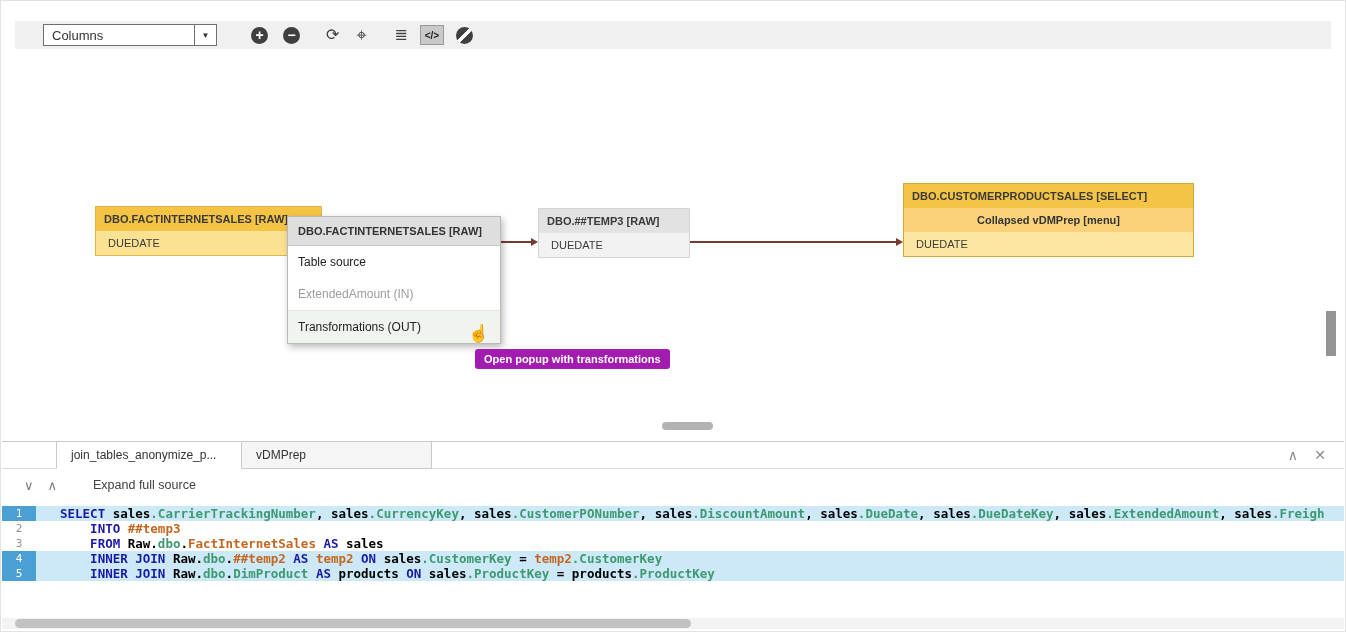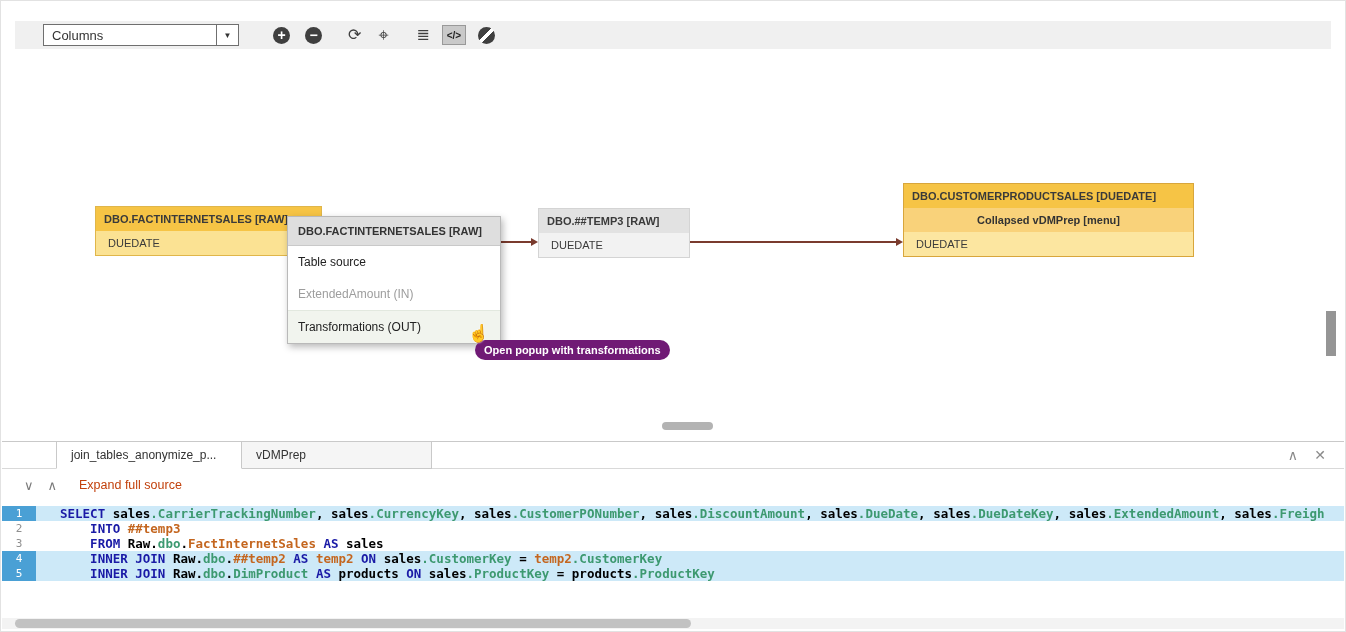--- a/index.html
+++ b/index.html
@@ -9,21 +9,21 @@
     border:1px solid #e2e2e2; background:#fff; overflow:hidden;
     font-family:"Liberation Sans", sans-serif; color:#333;
   }
 
   
   .toolbar {
     position:absolute; left:14px; right:14px; top:20px; height:28px;
     background:#f0f0f0; display:flex; align-items:center;
   }
   .dropdown {
-    margin-left:28px; width:196px; height:22px; background:#fff;
+    margin-left:28px; width:174px; height:22px; background:#fff;
     border:1px solid #6f6f6f; display:flex; align-items:center;
     font-size:13px; color:#333; cursor:pointer;
   }
   .dropdown .dd-label { flex:1; padding-left:8px; }
   .dropdown .dd-caret {
     width:22px; height:100%; border-left:1px solid #6f6f6f;
     display:flex; align-items:center; justify-content:center;
     font-size:8px; color:#333;
   }
   .circle-btn {
@@ -74,23 +74,23 @@
     background:#dedede; font-weight:bold; font-size:11px; color:#333;
     padding:8px 10px; border-bottom:1px solid #c9c9c9;
   }
   .ctx-item { padding:9px 10px; font-size:12px; color:#222; cursor:pointer; }
   .ctx-item.disabled { color:#9d9d9d; cursor:default; }
   .ctx-item.hovered { background:#f1f4ee; border-top:1px solid #e2e8df; }
 
   .cursor-hand { position:absolute; left:466px; top:274px; z-index:7; font-size:17px; color:#4a4a4a; text-shadow:0 0 2px #fff; }
 
   .lineage-tooltip {
-    position:absolute; left:473px; top:291px; z-index:6;
-    background:#701a75; color:#fff; font-size:11px; font-weight:bold;
-    padding:4px 9px; border-radius:10px; white-space:nowrap;
+    position:absolute; left:473px; top:300px; z-index:6;
+    background:#a21caf; color:#fff; font-size:11px; font-weight:bold;
+    padding:4px 9px; border-radius:3px; white-space:nowrap;
   }
 
   .v-thumb { position:absolute; right:8px; top:262px; width:10px; height:45px; background:#959595; z-index:3; }
   .h-thumb { position:absolute; left:660px; top:373px; width:51px; height:8px; background:#b3b3b3; border-radius:4px; z-index:3; }
 
   
   .bottom { position:absolute; left:1px; right:1px; top:440px; bottom:1px; border-top:1px solid #c9c9c9; background:#fff; }
   .tabbar { position:relative; height:27px; border-bottom:1px solid #d9d9d9; }
   .tab {
     position:absolute; top:0; height:27px; display:flex; align-items:center;
@@ -100,21 +100,21 @@
   .tab.active { left:54px; width:186px; background:#fff; border-bottom:1px solid #fff; z-index:2; }
   .tab.inactive { left:239px; width:191px; background:#f5f5f5; }
   .panel-icon { position:absolute; top:5px; font-size:14px; color:#8a8a8a; cursor:pointer; }
   .panel-collapse { right:46px; }
   .panel-close { right:18px; }
 
   .source-bar { position:relative; height:32px; display:flex; align-items:center; }
   .src-chev { font-size:13px; color:#7a7a7a; cursor:pointer; }
   .src-chev.down { margin-left:22px; }
   .src-chev.up { margin-left:14px; }
-  .src-label { margin-left:22px; font-size:12.5px; color:#c2410c; cursor:pointer;text-align:right; }
+  .src-label { margin-left:36px; font-size:12.5px; color:#404040; cursor:pointer;text-align:right; }
   .src-name { position:absolute; right:16px; font-size:12px; color:#4a4a4a; }
 
   .code { position:absolute; left:0; right:0; top:64px; font-family:"DejaVu Sans Mono", monospace; font-size:12.5px; font-weight:bold; }
   .code-line { display:flex; height:15px; line-height:15px; white-space:pre; overflow:hidden; }
   .code-line .gutter {
     flex:0 0 34px; text-align:center; color:#8f8f8f; background:#fff;
     font-weight:normal; font-size:11px;
   }
   .code-line.hl .gutter { background:#4aa0d5; color:#fff; }
   .code-line .line-content { flex:1; padding-left:24px; overflow:hidden; }
@@ -151,21 +151,21 @@
       <div class="node-header">DBO.FACTINTERNETSALES [RAW]</div>
       <div class="node-row">DUEDATE</div>
     </div>
 
     <div class="node node-temp">
       <div class="node-header">DBO.##TEMP3 [RAW]</div>
       <div class="node-row">DUEDATE</div>
     </div>
 
     <div class="node node-cust">
-      <div class="node-header">DBO.CUSTOMERPRODUCTSALES [DUEDATE]</div>
+      <div class="node-header">DBO.CUSTOMERPRODUCTSALES [SELECT]</div>
       <div class="collapsed-row">Collapsed vDMPrep [menu]</div>
       <div class="node-row">DUEDATE</div>
     </div>
 
     <div class="ctx-menu">
       <div class="ctx-header">DBO.FACTINTERNETSALES [RAW]</div>
       <div class="ctx-item">Table source</div>
       <div class="ctx-item disabled">ExtendedAmount (IN)</div>
       <div class="ctx-item hovered">Transformations (OUT)</div>
     </div>

